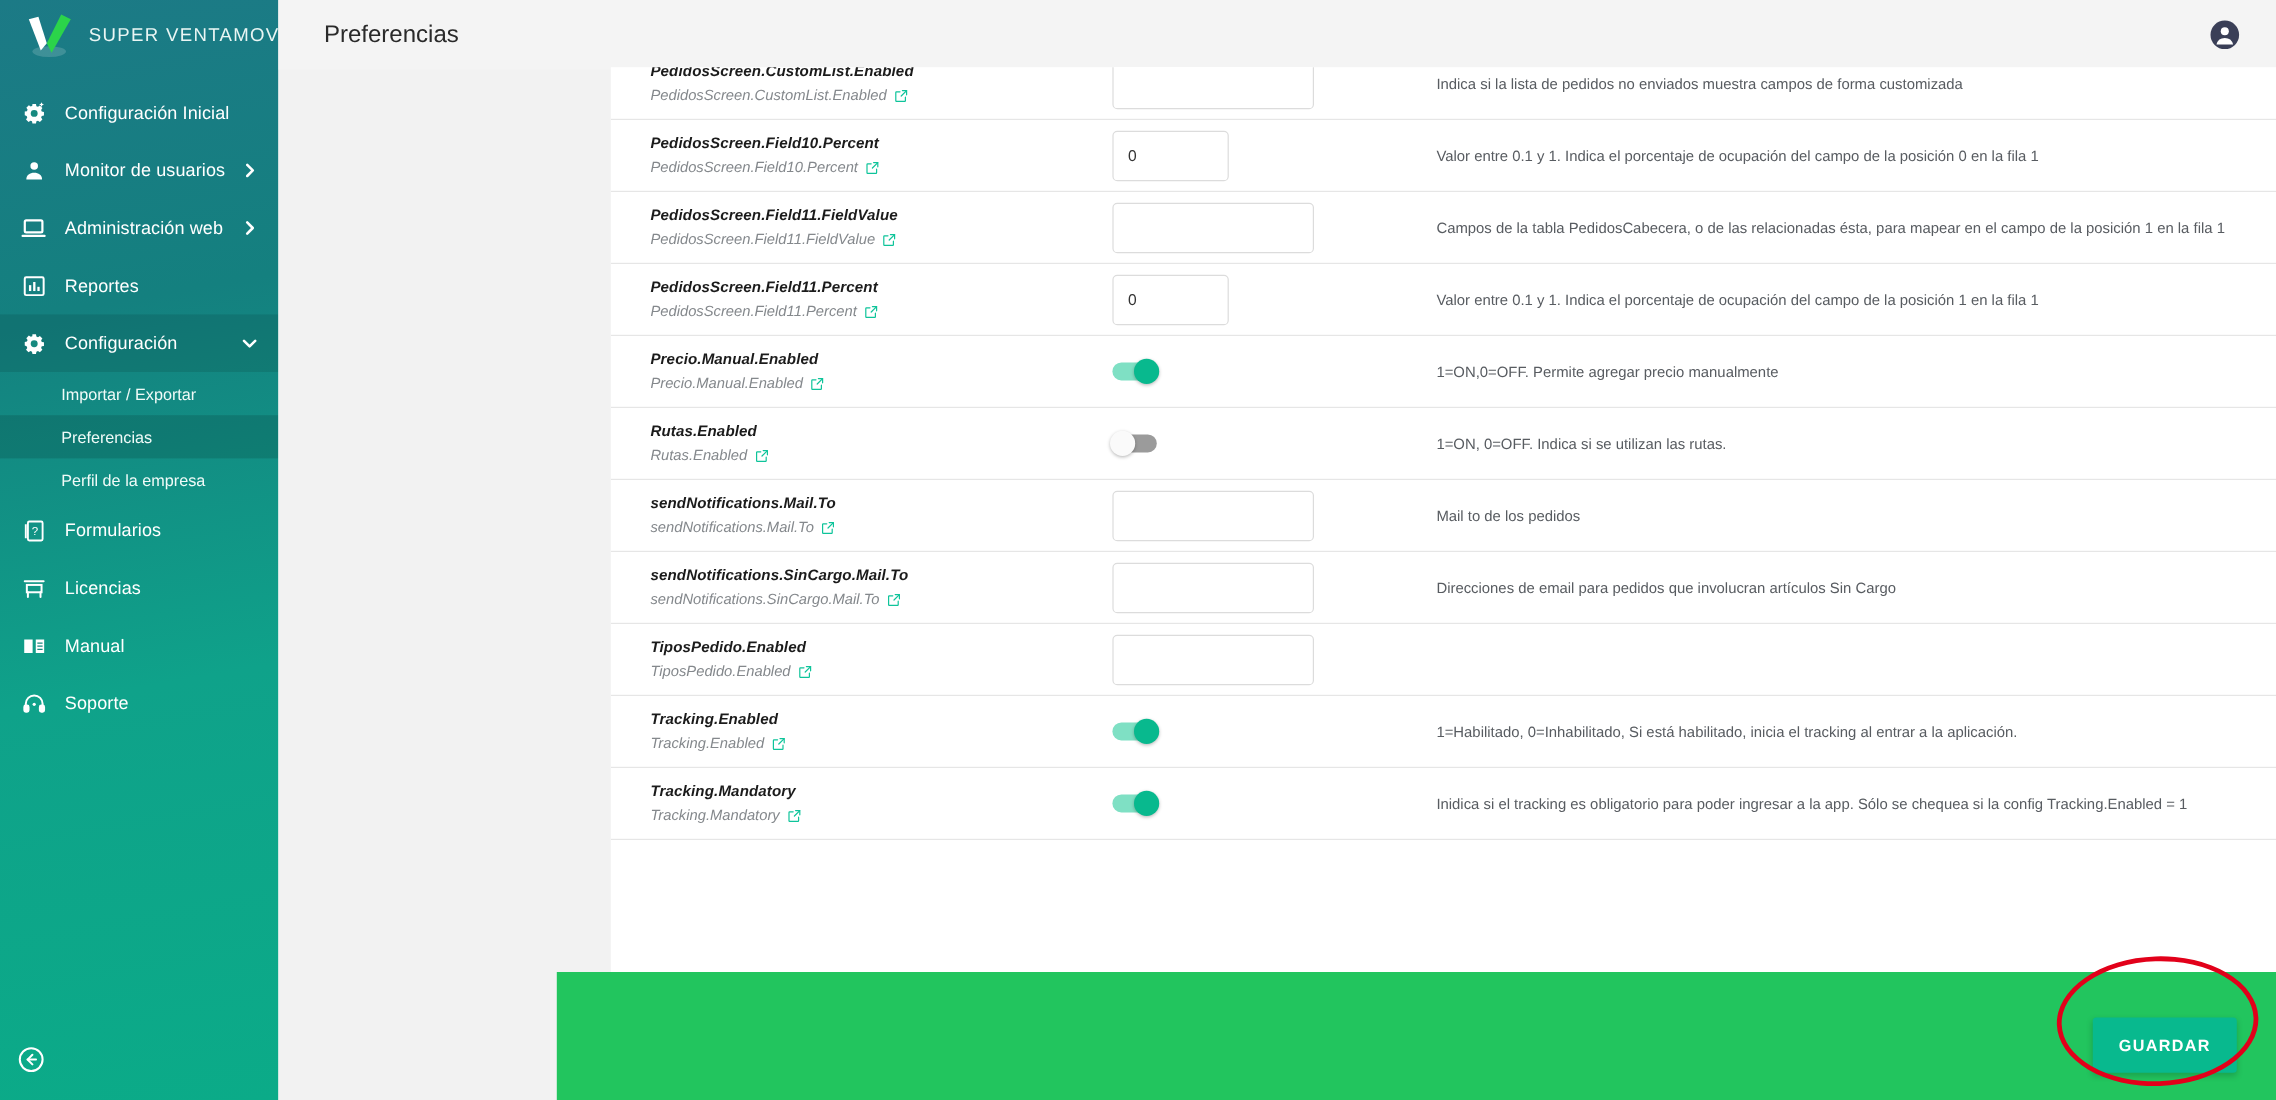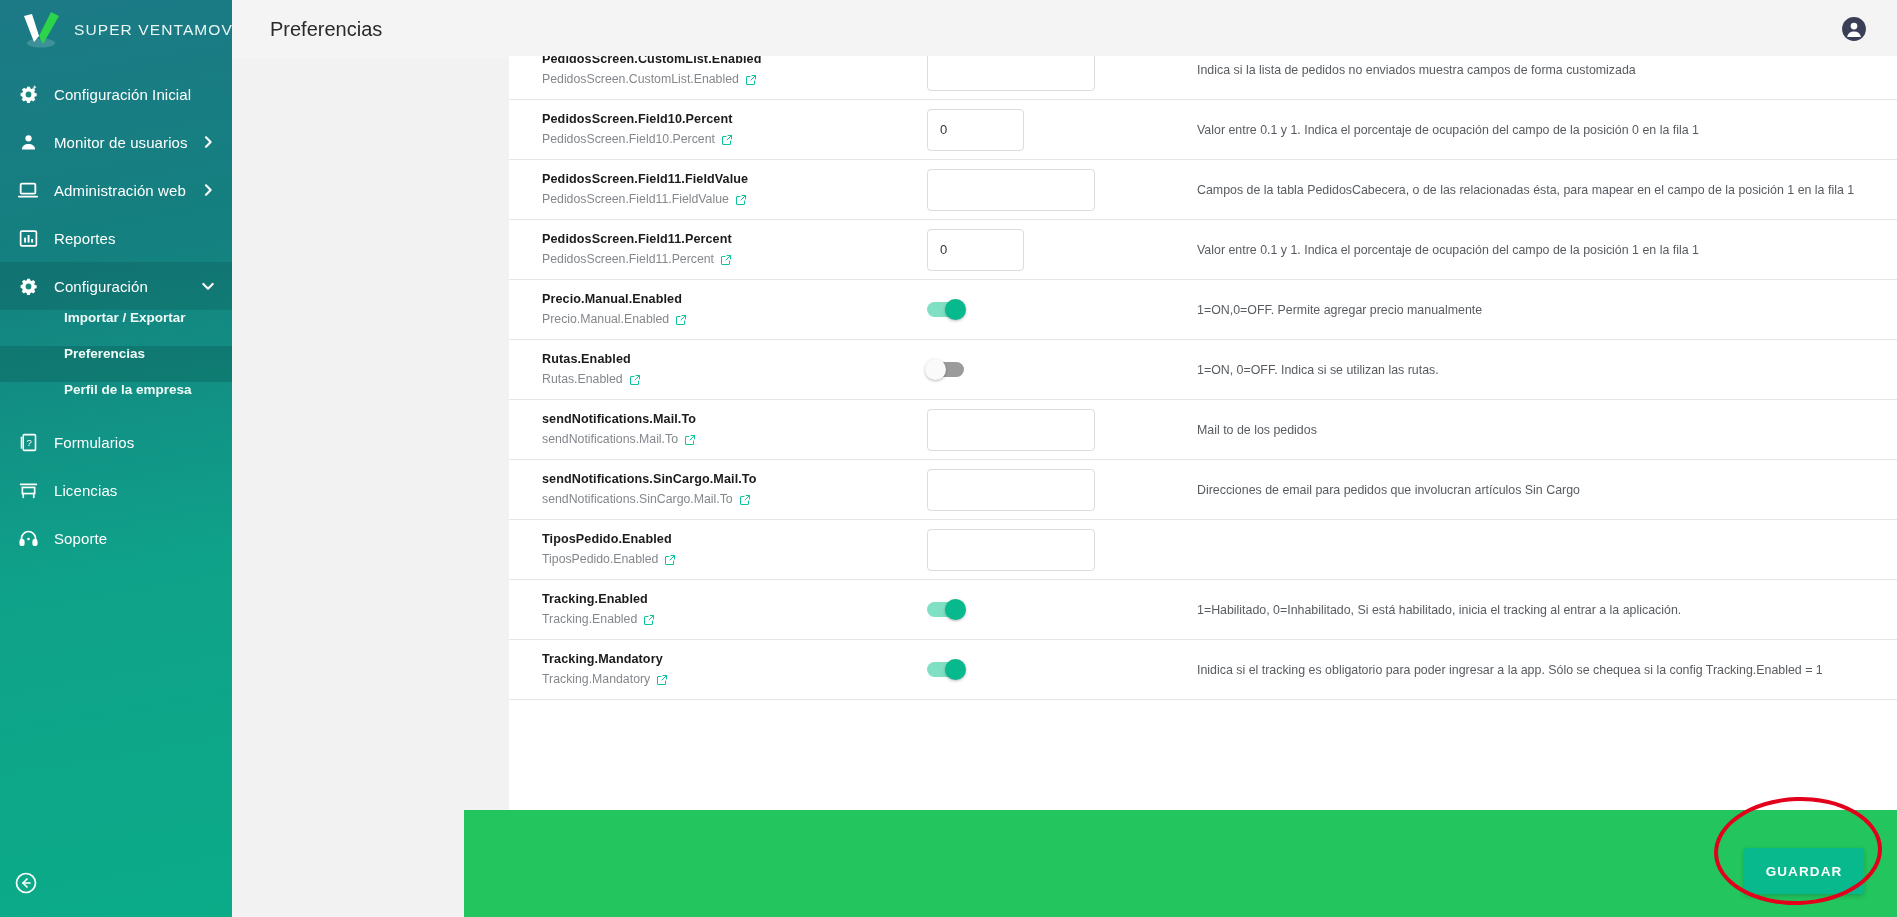--- a/index.html
+++ b/index.html
@@ -27,22 +27,22 @@
   .nav { margin-top: 10px; }
   .nav-item {
     display: flex; align-items: center; height: 48px; padding-left: 16px; gap: 14px;
     cursor: pointer; position: relative;
   }
   .nav-item .ico { width: 24px; height: 24px; flex: 0 0 24px; display: flex; align-items: center; justify-content: center; }
   .nav-item .lbl { font-size: 15px; font-weight: 400; letter-spacing: .1px; white-space: nowrap; }
   .nav-item .chev { position: absolute; right: 16px; display: flex; align-items: center; }
   .nav-item.active { background: rgba(0,0,0,0.10); align-items: center; }
   .sub-item {
-    display: flex; height: 36px; padding-left: 64px;
-    font-size: 13.5px; font-weight: 700; color: #f0fbf8; cursor: pointer;
+    display: flex; align-items: center; height: 36px; padding-left: 51px;
+    font-size: 13.5px; font-weight: 400; color: #f0fbf8; cursor: pointer;
   }
   .sub-item.selected { background: rgba(0,0,0,0.13); }
   .collapse-btn {
     position: absolute; left: 14px; bottom: 22px; width: 24px; height: 24px; cursor: pointer;
   }
 
   
   .main { flex: 1; height: 917px; position: relative; background: #f2f2f2; overflow: hidden; }
   .topbar {
     height: 58px; background: #f4f4f4; display: flex; align-items: center;
@@ -55,21 +55,21 @@
     position: absolute; left: 277px; top: 56px; width: 1591px; height: 754px;
     background: #fff; overflow: hidden;
   }
   .rows { position: absolute; left: 0; top: -16px; width: 100%; }
 
   .row {
     display: flex; align-items: center; border-bottom: 1px solid #e6e6e6;
     padding: 0 22px 0 33px; min-height: 60px; position: relative;
   }
   .row:last-child { border-bottom: 1px solid #e6e6e6; }
-  .col-key { width: 385px; flex: 0 0 385px; padding: 11px 0; }
+  .col-key { width: 385px; flex: 0 0 385px; padding: 11px 0; font-style: italic; }
   .key-title { font-size: 12.6px; font-weight: 700; color: #1b1b1b; line-height: 17px; letter-spacing: .1px; }
   .key-sub { font-size: 12.3px; color: #84888c; line-height: 17px; margin-top: 3px; display: flex; align-items: center; gap: 6px; }
   .ext-link { display: inline-flex; width: 12px; height: 12px; cursor: pointer; }
 
   .col-ctl { width: 270px; flex: 0 0 270px; display: flex; align-items: center; }
   .txt-input {
     height: 42px; border: 1px solid #dcdcdc; border-radius: 4px; background: #fff;
     font-family: "Liberation Sans", sans-serif; font-size: 13px; color: #333;
     padding: 0 12px; outline: none;
   }
@@ -219,20 +219,32 @@
           <svg viewBox="0 0 24 24" width="21" height="21" fill="none" stroke="#fff" stroke-width="1.9" stroke-linecap="round">
             <line x1="3" y1="5" x2="21" y2="5"></line>
             <rect x="5" y="8.5" width="14" height="7"></rect>
             <line x1="6" y1="15.5" x2="6" y2="20"></line>
               <line x1="18" y1="15.5" x2="18" y2="20"></line>
           </svg>
         </span>
         <span class="lbl">Licencias</span>
       </div>
 
+      <div class="nav-item">
+        <span class="ico">
+          <svg viewBox="0 0 24 24" width="21" height="21" fill="#fff">
+            <path d="M2.5 5.5h8v13h-8z"></path>
+              <path d="M13.5 5.5h8v13h-8z"></path>
+            <line x1="15" y1="9" x2="20" y2="9" stroke="#17897f" stroke-width="1.2"></line>
+            <line x1="15" y1="12" x2="20" y2="12" stroke="#17897f" stroke-width="1.2"></line>
+            <line x1="15" y1="15" x2="20" y2="15" stroke="#17897f" stroke-width="1.2"></line>
+          </svg>
+        </span>
+        <span class="lbl">Manual</span>
+      </div>
 
       <div class="nav-item">
         <span class="ico">
           <svg viewBox="0 0 24 24" width="21" height="21" fill="none" stroke="#fff" stroke-width="1.9">
             <path d="M4 15v-3a8 8 0 0 1 16 0v3"></path>
             <rect x="2.6" y="13.6" width="4" height="6" rx="1.4" fill="#fff"></rect>
             <rect x="17.4" y="13.6" width="4" height="6" rx="1.4" fill="#fff"></rect>
             <circle cx="12" cy="12.5" r="1.5" fill="#fff" stroke="none"></circle>
           </svg>
         </span>

